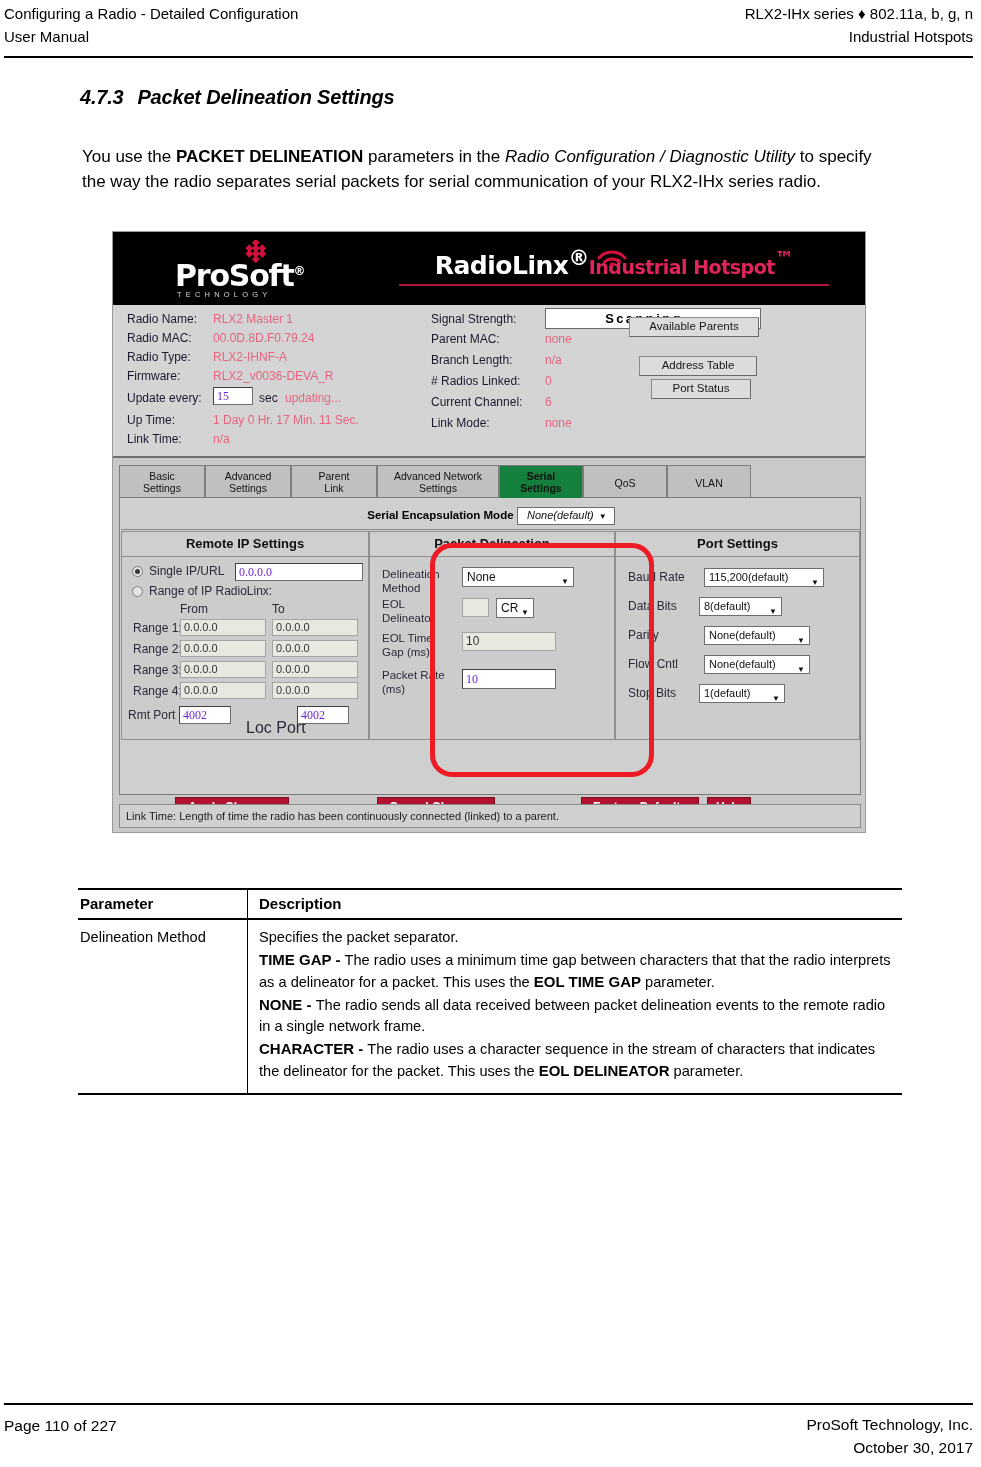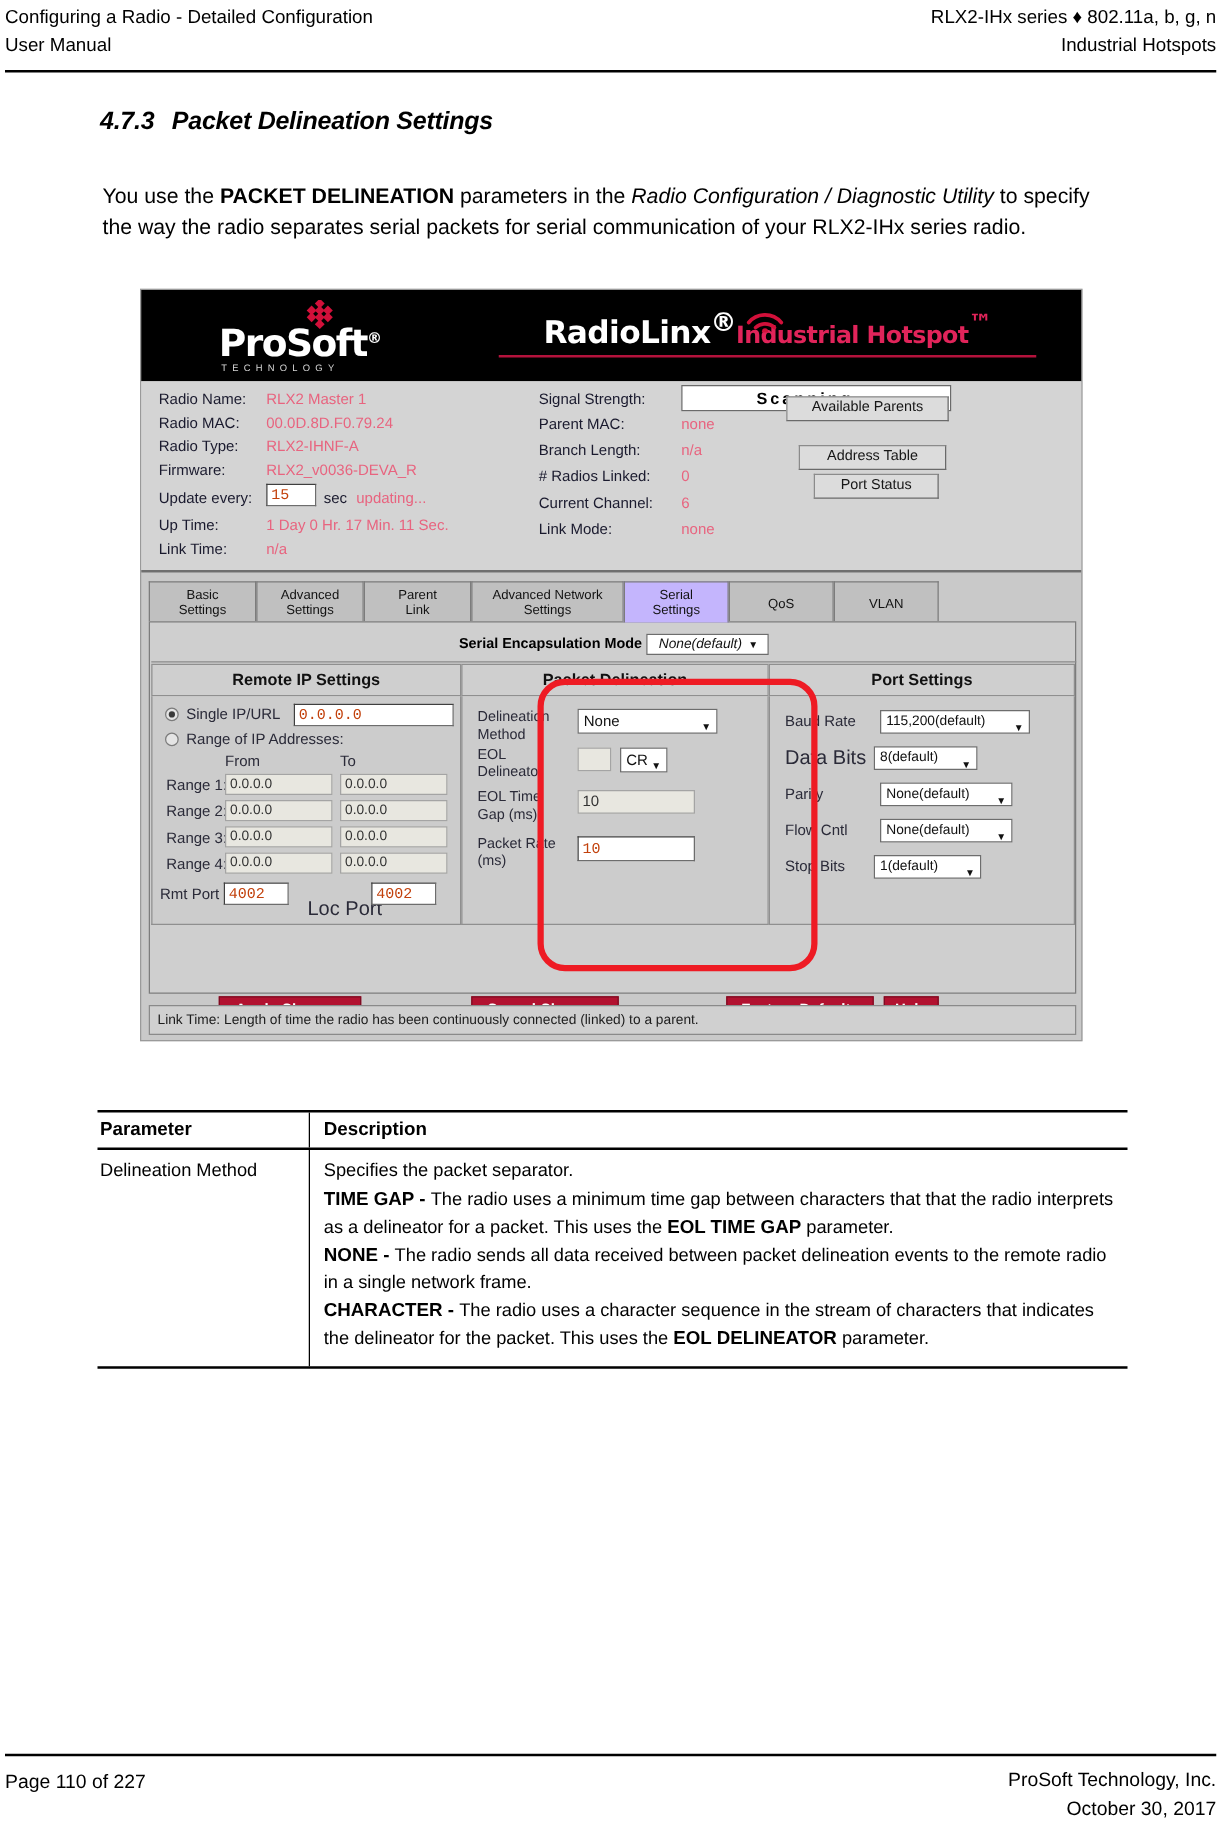--- a/index.html
+++ b/index.html
@@ -162,26 +162,26 @@
     font-size: 12px;
     color: #e8647f;
     white-space: nowrap;
   }
   .inputbox {
     position: absolute;
     background: #fff;
     border: 1px solid #6d6d6d;
     border-top-color: #3f3f3f;
     border-left-color: #3f3f3f;
-    font-family: Liberation Mono, monospace;
+    font-family: Liberation Serif, serif;
     font-size: 12px;
     box-sizing: border-box;
     padding: 0 3px;
     line-height: 16px;
-    color: #c2410c;
+    color: #6d28d9;
   }
   .scanbox {
     position: absolute;
     left: 558px; top: 308px;
     width: 214px; height: 21px;
     background: #fff;
     border: 1px solid #6a6a6a;
     box-sizing: border-box;
     text-align: center;
     font-weight: bold;
@@ -216,22 +216,22 @@
     border: 1px solid #7c7c7c;
     border-bottom: none;
     box-sizing: border-box;
     text-align: center;
     font-size: 10.5px;
     line-height: 12px;
     padding-top: 4px;
     color: #121212;
   }
   .tab.active {
-    background: #c4b5fd;
-    font-weight: normal;
+    background: #15803d;
+    font-weight: bold;
     z-index: 3;
     height: 33px;
   }
   .tab span { display: block; }
 
   .panel {
     position: absolute;
     left: 6px; top: 265px;
     width: 742px; height: 298px;
     background: #cfcfcf;
@@ -545,21 +545,21 @@
       <div class="colhdr" style="left:1px;   width:248px;">Remote IP Settings</div>
       <div class="colhdr" style="left:249px; width:246px;">Packet Delineation</div>
       <div class="colhdr" style="left:495px; width:245px;">Port Settings</div>
 
       <div class="colbody" style="left:1px;   width:248px;">
         <div class="radio on" style="left:10px; top:9px;"></div>
         <div class="fld-label" style="left:27px; top:8px; font-size:12px;">Single IP/URL</div>
         <input class="inputbox" style="left: 113px; top: 6px; width: 128px; height: 18px;" value="0.0.0.0">
 
         <div class="radio" style="left:10px; top:29px;"></div>
-        <div class="fld-label" style="left:27px; top:28px; font-size:12px;">Range of IP Addresses:</div>
+        <div class="fld-label" style="left:27px; top:28px; font-size:12px;">Range of IP RadioLinx:</div>
 
         <div class="fld-label" style="left:58px; top:46px; font-size:12px;">From</div>
         <div class="fld-label" style="left:150px; top:46px; font-size:12px;">To</div>
 
         <div class="fld-label" style="left:11px; top:65px; font-size:12px;">Range 1:</div>
         <div class="greyfield" style="left:58px;  top:62px; width:86px; height:17px;">0.0.0.0</div>
         <div class="greyfield" style="left:150px; top:62px; width:86px; height:17px;">0.0.0.0</div>
 
         <div class="fld-label" style="left:11px; top:86px; font-size:12px;">Range 2:</div>
         <div class="greyfield" style="left:58px;  top:83px; width:86px; height:17px;">0.0.0.0</div>
@@ -591,21 +591,21 @@
         <div class="greyfield" style="left:92px; top:75px; width:94px; height:19px; font-size:12px; line-height:17px;">10</div>
 
         <div class="fld-label" style="left:12px; top:112px; width:75px;">Packet Rate (ms)</div>
         <input class="inputbox" style="left: 92px; top: 112px; width: 94px; height: 20px; font-size: 12px;" value="10">
       </div>
 
       <div class="colbody" style="left:495px; width:245px;">
         <div class="fld-label" style="left:12px; top:14px; font-size:12px;">Baud Rate</div>
         <div class="selbox" style="position:absolute; left:88px; top:11px; width:120px; height:19px; line-height:17px;"><span>115,200(default)</span><span class="arrow" style="position:absolute; right:4px; top:5px;">▼</span></div>
 
-        <div class="fld-label" style="left:12px; top:43px; font-size:16px;">Data Bits</div>
+        <div class="fld-label" style="left:12px; top:43px; font-size:12px;">Data Bits</div>
         <div class="selbox" style="position:absolute; left:83px; top:40px; width:83px; height:19px; line-height:17px;"><span>8(default)</span><span class="arrow" style="position:absolute; right:4px; top:5px;">▼</span></div>
 
         <div class="fld-label" style="left:12px; top:72px; font-size:12px;">Parity</div>
         <div class="selbox" style="position:absolute; left:88px; top:69px; width:106px; height:19px; line-height:17px;"><span>None(default)</span><span class="arrow" style="position:absolute; right:4px; top:5px;">▼</span></div>
 
         <div class="fld-label" style="left:12px; top:101px; font-size:12px;">Flow Cntl</div>
         <div class="selbox" style="position:absolute; left:88px; top:98px; width:106px; height:19px; line-height:17px;"><span>None(default)</span><span class="arrow" style="position:absolute; right:4px; top:5px;">▼</span></div>
 
         <div class="fld-label" style="left:12px; top:130px; font-size:12px;">Stop Bits</div>
         <div class="selbox" style="position:absolute; left:83px; top:127px; width:86px; height:19px; line-height:17px;"><span>1(default)</span><span class="arrow" style="position:absolute; right:4px; top:5px;">▼</span></div>

